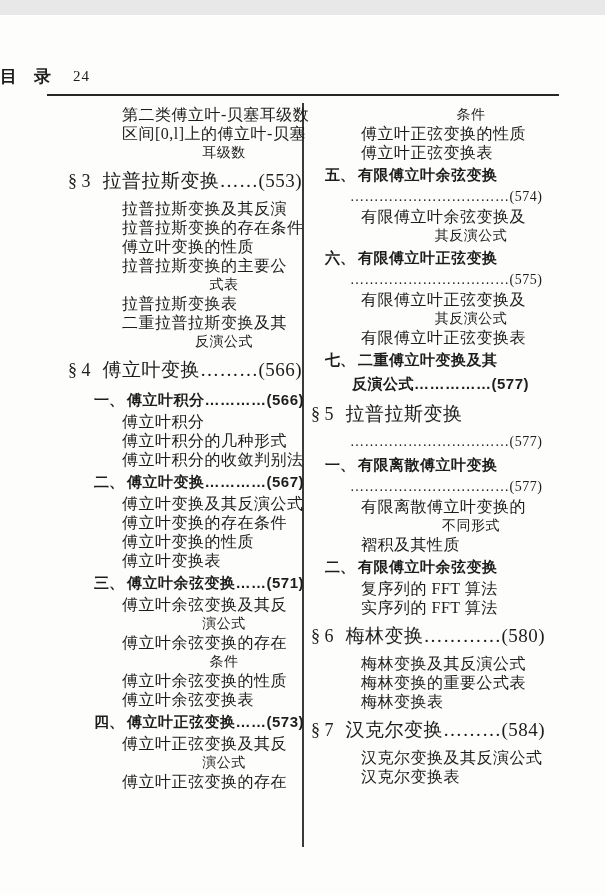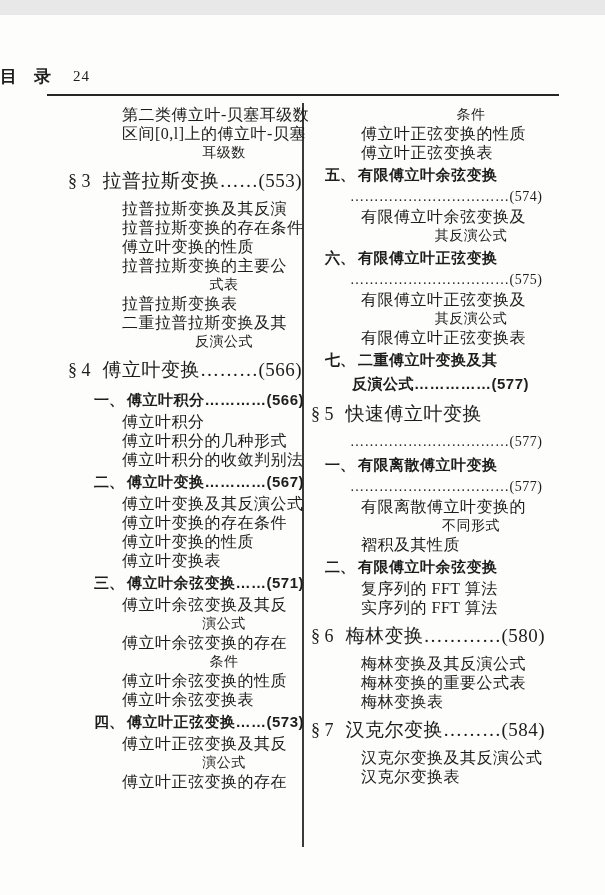--- a/index.html
+++ b/index.html
@@ -105,21 +105,21 @@
       <div class="line leader"><span class="txt">……………………………(574)</span></div>
       <div class="line sub"><span class="txt">有限傅立叶余弦变换及</span></div>
       <div class="line cont"><span class="txt">其反演公式</span></div>
       <div class="line numbered"><span class="prefix">六、</span><span class="txt">有限傅立叶正弦变换</span></div>
       <div class="line leader"><span class="txt">……………………………(575)</span></div>
       <div class="line sub"><span class="txt">有限傅立叶正弦变换及</span></div>
       <div class="line cont"><span class="txt">其反演公式</span></div>
       <div class="line sub"><span class="txt">有限傅立叶正弦变换表</span></div>
       <div class="line numbered"><span class="prefix">七、</span><span class="txt">二重傅立叶变换及其</span></div>
       <div class="line numcont"><span class="txt">反演公式……………(577)</span></div>
-      <div class="line section"><span class="prefix">§ 5</span><span class="txt">快速傅立叶变换</span></div>
+      <div class="line section"><span class="prefix">§ 5</span><span class="txt">拉普拉斯变换</span></div>
       <div class="line leader"><span class="txt">……………………………(577)</span></div>
       <div class="line numbered"><span class="prefix">一、</span><span class="txt">有限离散傅立叶变换</span></div>
       <div class="line leader"><span class="txt">……………………………(577)</span></div>
       <div class="line sub"><span class="txt">有限离散傅立叶变换的</span></div>
       <div class="line cont"><span class="txt">不同形式</span></div>
       <div class="line sub"><span class="txt">褶积及其性质</span></div>
       <div class="line numbered"><span class="prefix">二、</span><span class="txt">有限傅立叶余弦变换</span></div>
       <div class="line sub"><span class="txt">复序列的 FFT 算法</span></div>
       <div class="line sub"><span class="txt">实序列的 FFT 算法</span></div>
       <div class="line section"><span class="prefix">§ 6</span><span class="txt">梅林变换…………(580)</span></div>

